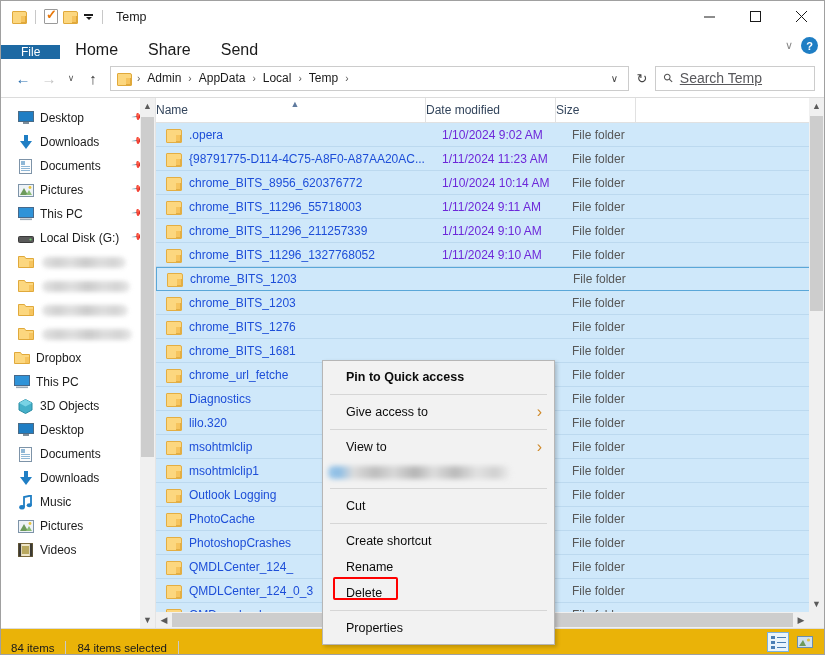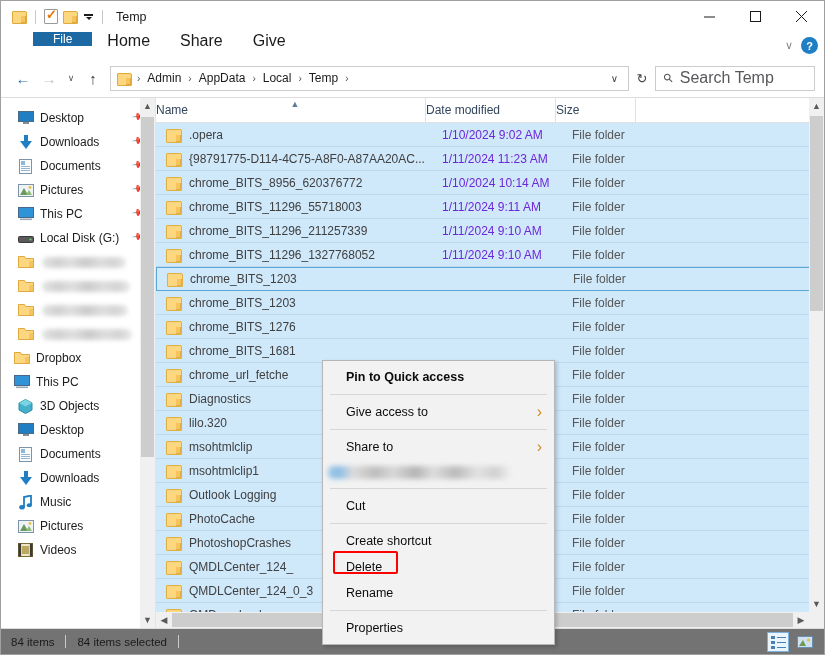--- a/index.html
+++ b/index.html
@@ -69,23 +69,22 @@
   .win-btn {
     width: 46px; height: 31px; display: flex;
     align-items: center; justify-content: center;
     font-size: 13px; color: #1a1a1a;
   }
   .win-btn svg { display: block; }
 
   
   .ribbon {
     height: 27px; flex: 0 0 27px;
-    background: #ffffff; display: flex; align-items: flex-start;
+    background: #ffffff; display: flex; align-items: flex-end;
     position: relative;
-    padding-left: 32px;
   }
   .rtab {
     padding: 0 15px; display: flex; align-items: center;
     font-size: 16px; color: #1b1b1b;
   }
   .rtab.file {
     background: #1d69a3; color: #ffffff;
     padding: 0 20px; font-size: 12px;
   }
   .ribbon-right {
@@ -130,21 +129,21 @@
     width: 26px; height: 25px; display: flex; align-items: center;
     justify-content: center; color: #444; font-size: 13px;
     border: 1px solid transparent;
   }
   .searchbox {
     width: 160px; height: 25px; border: 1px solid #cccccc;
     display: flex; align-items: center; gap: 7px;
     padding: 0 8px; background: #fff;
   }
   .searchbox .mag { color: #555; font-size: 12px; transform: rotate(-45deg); }
-  .searchbox .ph { font-size: 16px; color: #58585c; }
+  .searchbox .ph { font-size: 14px; color: #58585c; text-decoration: underline; }
 
   
   .body {
     flex: 1; display: flex; min-height: 0;
     border-top: 1px solid #dcdcdc;
     position: relative;
   }
 
   
   .sidebar {
@@ -227,21 +226,21 @@
     content: ""; position: absolute; left: 0; top: 1px;
     width: 14px; height: 12px; background: #fcd77f;
     border: 1px solid #e3ae43; border-radius: 1px 2px 1px 1px;
   }
   .rfolder::after {
     content: ""; position: absolute; left: 10px; top: 7px;
     width: 4px; height: 6px; background: #f6c45e;
     border-right: 1px solid #e3ae43; border-bottom: 1px solid #e3ae43;
   }
   .rname {
-    width: 253px; font-size: 12px; color: #404040;
+    width: 253px; font-size: 12px; color: #1d4ed8;
     white-space: nowrap; overflow: hidden; text-overflow: ellipsis;
   }
   .rdate {
     width: 130px; font-size: 12px; color: #6d28d9;
     white-space: nowrap;
   }
   .rtype { width: 105px; font-size: 12px; color: #575757; }
   .rsize { width: 80px; font-size: 12px; color: #575757; }
 
   .v-scroll {
@@ -300,21 +299,21 @@
   .delete-hl {
     position: absolute; left: 10px; top: -3px;
     width: 65px; height: 23px;
     border: 2px solid #ff0000; border-radius: 2px;
     pointer-events: none;
   }
 
   
   .status {
     height: 26px; flex: 0 0 26px; display: flex;
-    align-items: center; background: #737373;
+    align-items: flex-end; background: #eab308;
     border-top: 1px solid #dcdcdc; padding: 0 10px;
     position: relative;
   }
   .st-text { font-size: 11.5px; color: #1b1b1b; }
   .st-sep { width: 1px; height: 13px; background: #c9c9c9; margin: 0 11px; }
   .viewbtns {
     position: absolute; right: 8px; top: 3px; display: flex; gap: 5px;
   }
   .vbtn {
     width: 22px; height: 20px; display: flex;
@@ -354,21 +353,21 @@
             <line x1="11" y1="0" x2="0" y2="11" stroke="#1a1a1a" stroke-width="1"></line>
           </svg>
       </div>
     </div>
   </div>
 
   <div class="ribbon">
     <div class="rtab file">File</div>
     <div class="rtab">Home</div>
     <div class="rtab">Share</div>
-    <div class="rtab">Give</div>
+    <div class="rtab">Send</div>
     <div class="ribbon-right">
       <span class="chev-dn">∨</span>
       <span class="help-btn">?</span>
     </div>
   </div>
 
   <div class="addrbar">
     <div class="navbtn">←</div>
     <div class="navbtn dim">→</div>
     <div class="navbtn small">∨</div>
@@ -772,40 +771,40 @@
         <div class="mi bold">
           <span>Pin to Quick access</span>
         </div>
         <div class="msep"></div>
         <div class="mi">
           <span>Give access to</span>
           <span class="sub" style="font-size: 16px;">›</span>
         </div>
         <div class="msep"></div>
         <div class="mi">
-          <span>Share to</span>
+          <span>View to</span>
           <span class="sub" style="font-size: 16px;">›</span>
         </div>
         <div class="mi blurred">
           <div class="mi-blur-bar"></div>
         </div>
         <div class="msep"></div>
         <div class="mi">
           <span>Cut</span>
         </div>
         <div class="msep"></div>
         <div class="mi">
           <span>Create shortcut</span>
         </div>
         <div class="mi">
+          <span>Rename</span>
+        </div>
+        <div class="mi">
           <span>Delete</span>
           <span class="delete-hl"></span>
-        </div>
-        <div class="mi">
-          <span>Rename</span>
         </div>
         <div class="msep"></div>
         <div class="mi">
           <span>Properties</span>
         </div>
       </div>
   </div>
 
   <div class="status">
     <span class="st-text">84 items</span>

